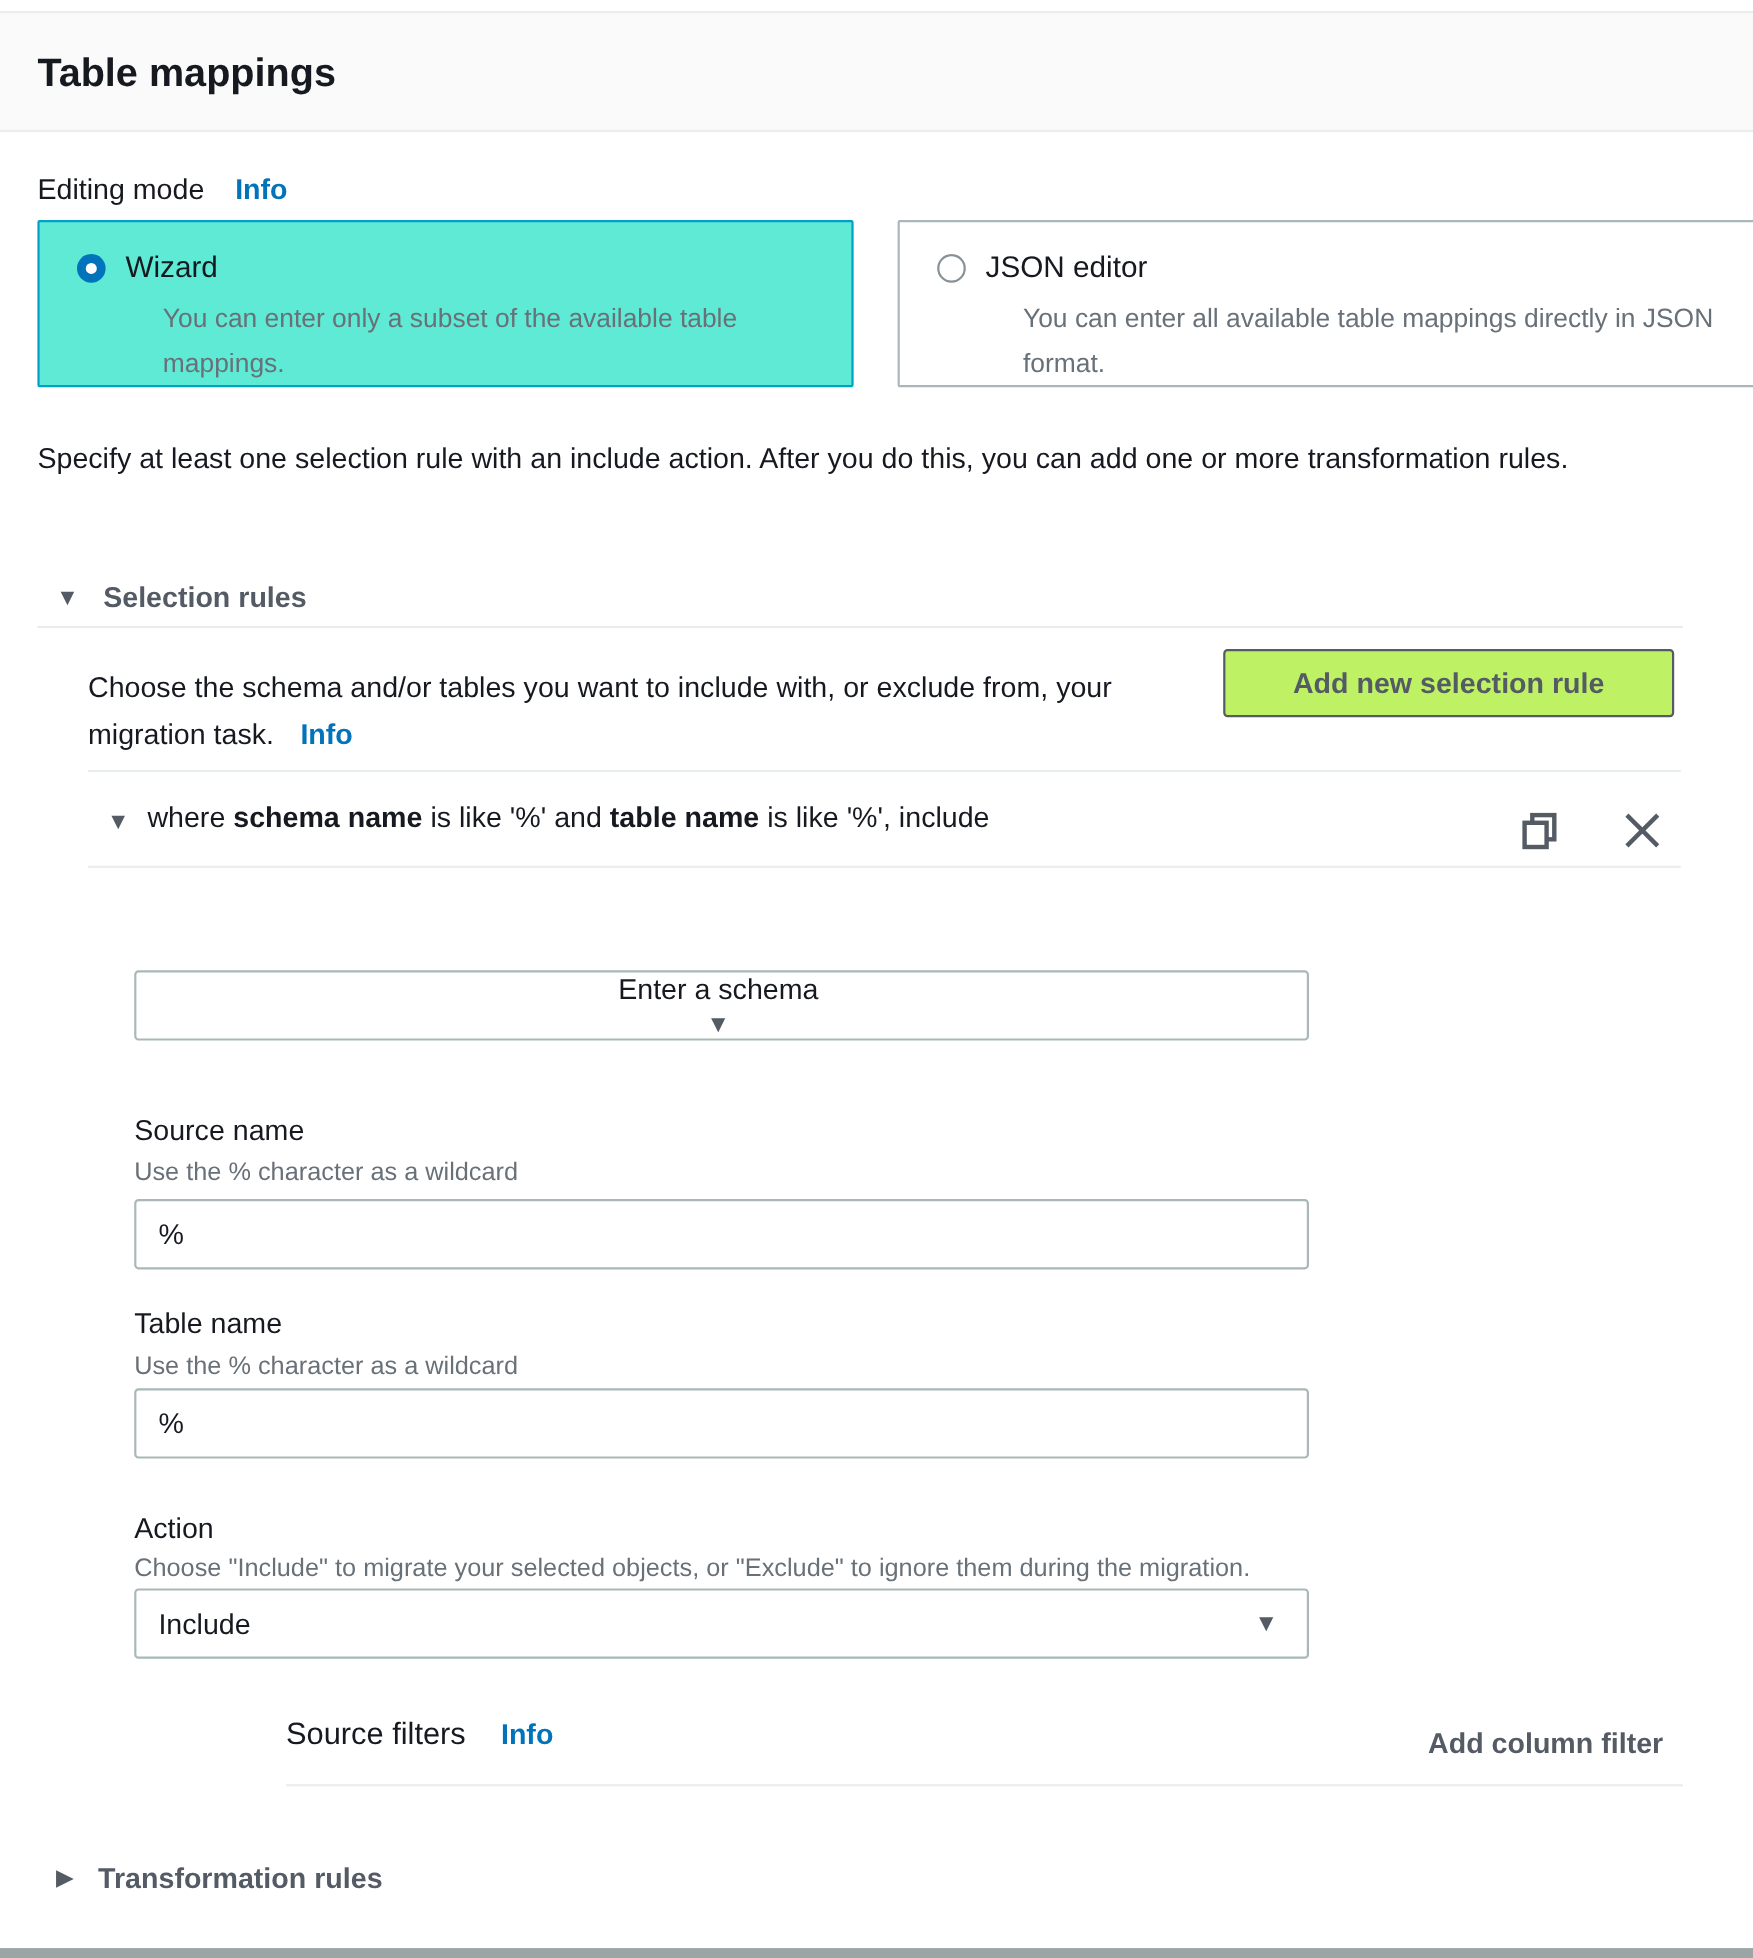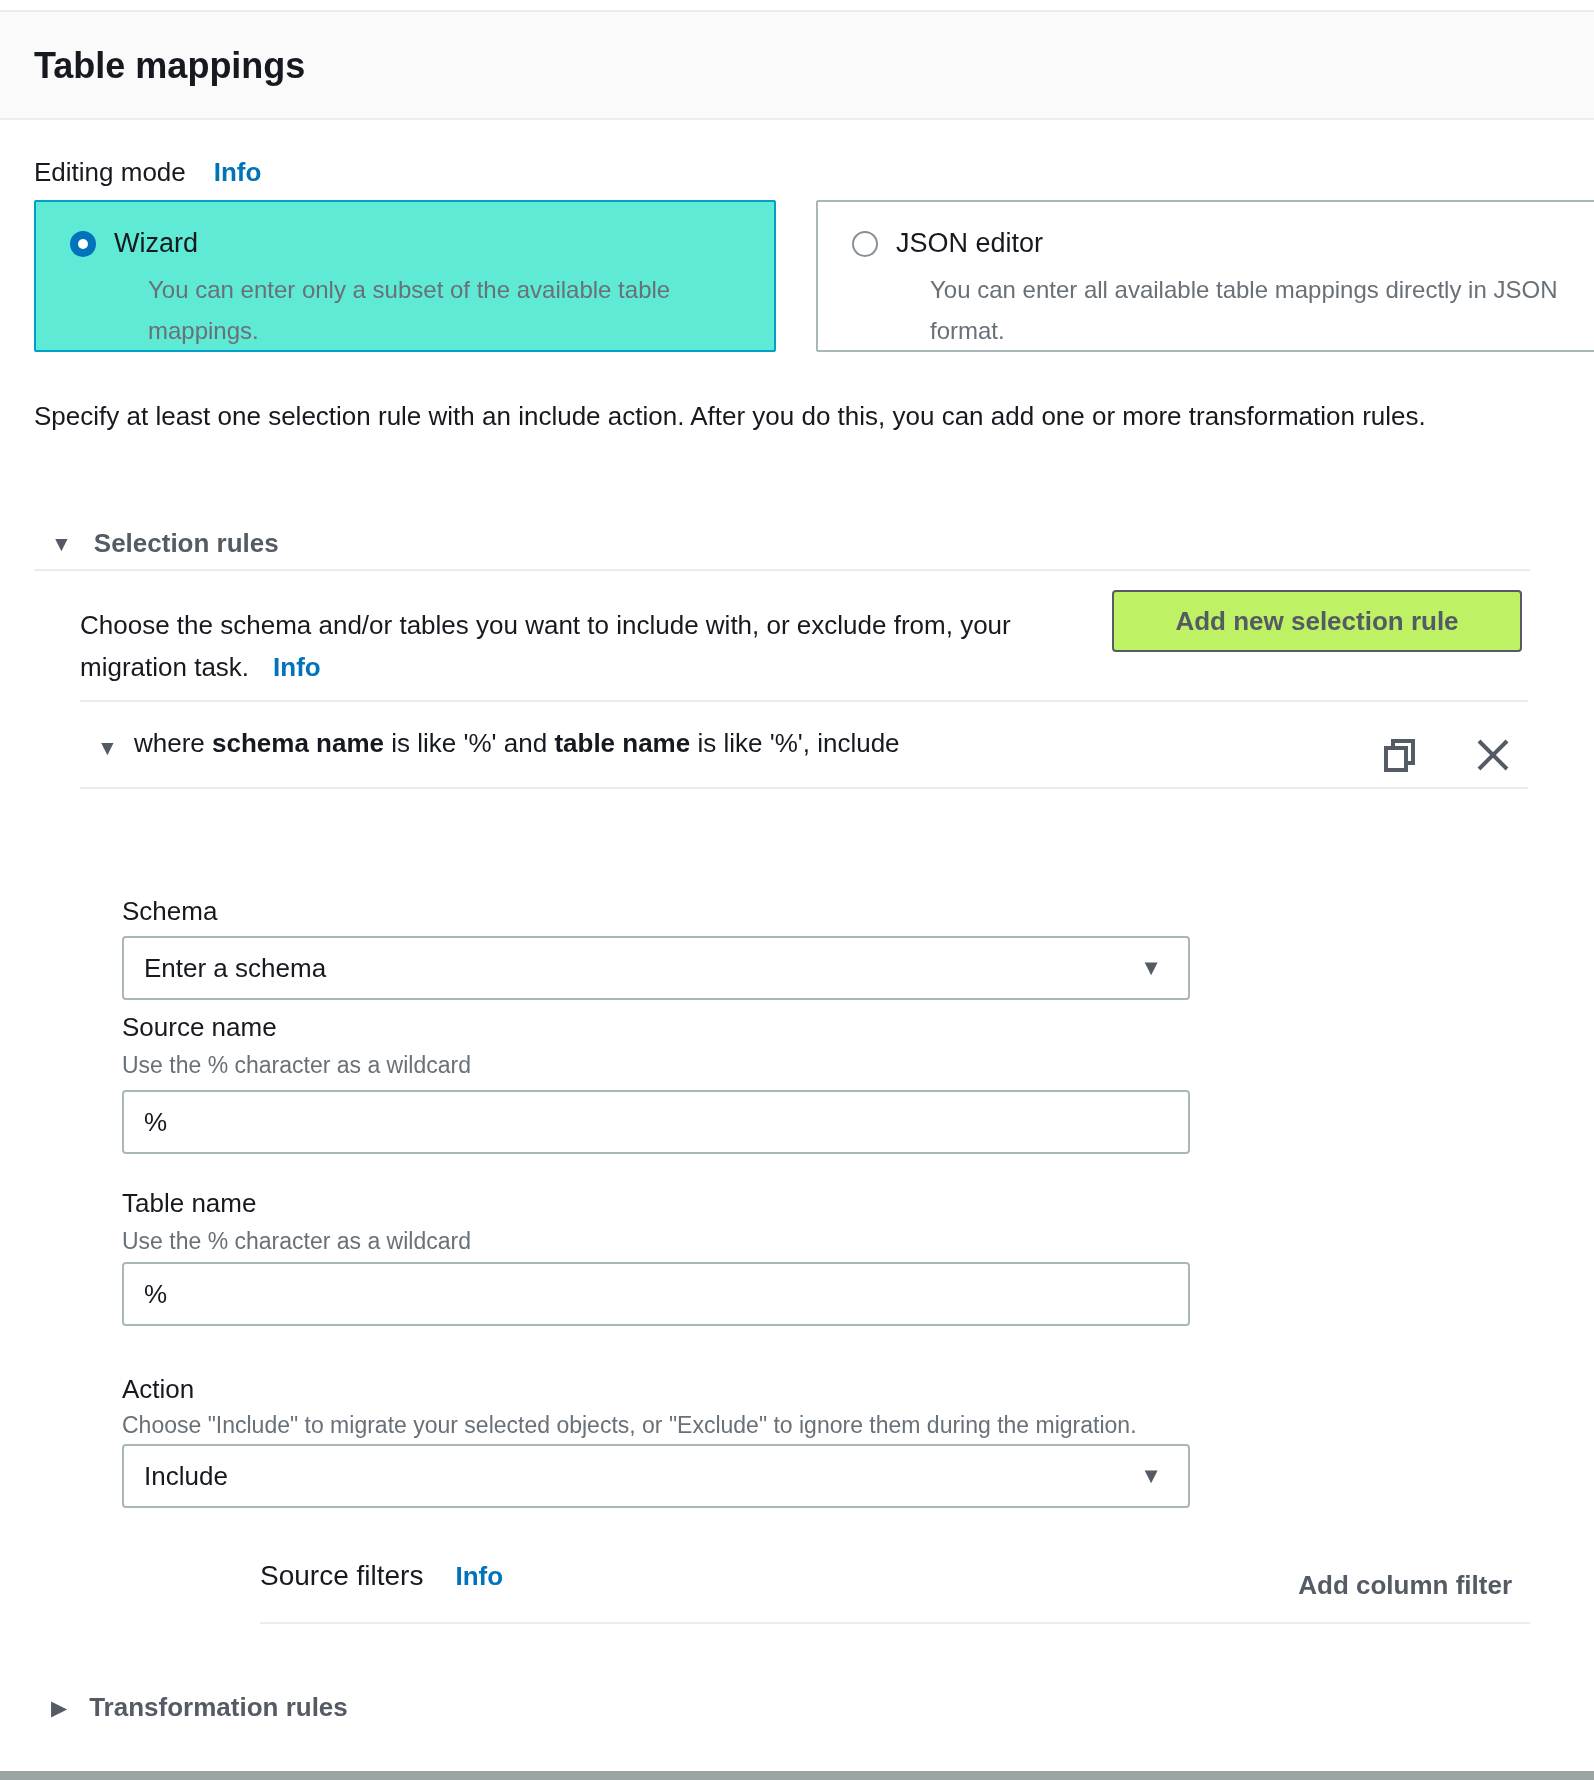--- a/index.html
+++ b/index.html
@@ -70,21 +70,21 @@
   .text-input { position:absolute; left:122px; width:1068px; height:64px;
     border:2px solid #aab7b8; border-radius:4px; background:#ffffff;
     font-family:"Liberation Sans", sans-serif; font-size:26px; color:#16191f; padding:0 20px; }
   .select { position:absolute; left:122px; width:1068px; height:64px;
     border:2px solid #aab7b8; border-radius:4px; background:#ffffff;
     display:flex; align-items:center; justify-content:space-between;
     padding:0 26px 0 20px; cursor:pointer; }
   .select .sel-value { font-size:26px; color:#16191f; }
   .select .caret { font-size:22px; color:#545b64; }
 
-  .lbl-schema { top:864px;margin-top:32px; }  .sel-schema { top:936px; }
+  .lbl-schema { top:864px;margin-top:32px; }  .sel-schema { top:882px;flex-direction:column; }
   .lbl-source { top:1012px; } .hint-source { top:1052px; } .inp-source { top:1090px; }
   .lbl-table { top:1188px; }  .hint-table { top:1228px; }  .inp-table { top:1262px; }
   .lbl-action { top:1374px; } .hint-action { top:1412px; } .sel-action { top:1444px; }
 
   .source-filters-row { position:absolute; top:1560px; left:260px; display:flex; align-items:baseline; }
   .sf-label { font-size:28px; color:#16191f; }
   .sf-info { margin-left:32px; }
   .add-col-btn { position:absolute; top:1570px; right:82px; background:none; border:none;
     font-family:"Liberation Sans", sans-serif; font-size:26px; font-weight:700; color:#545b64; cursor:pointer;margin-left:28px; }
 

